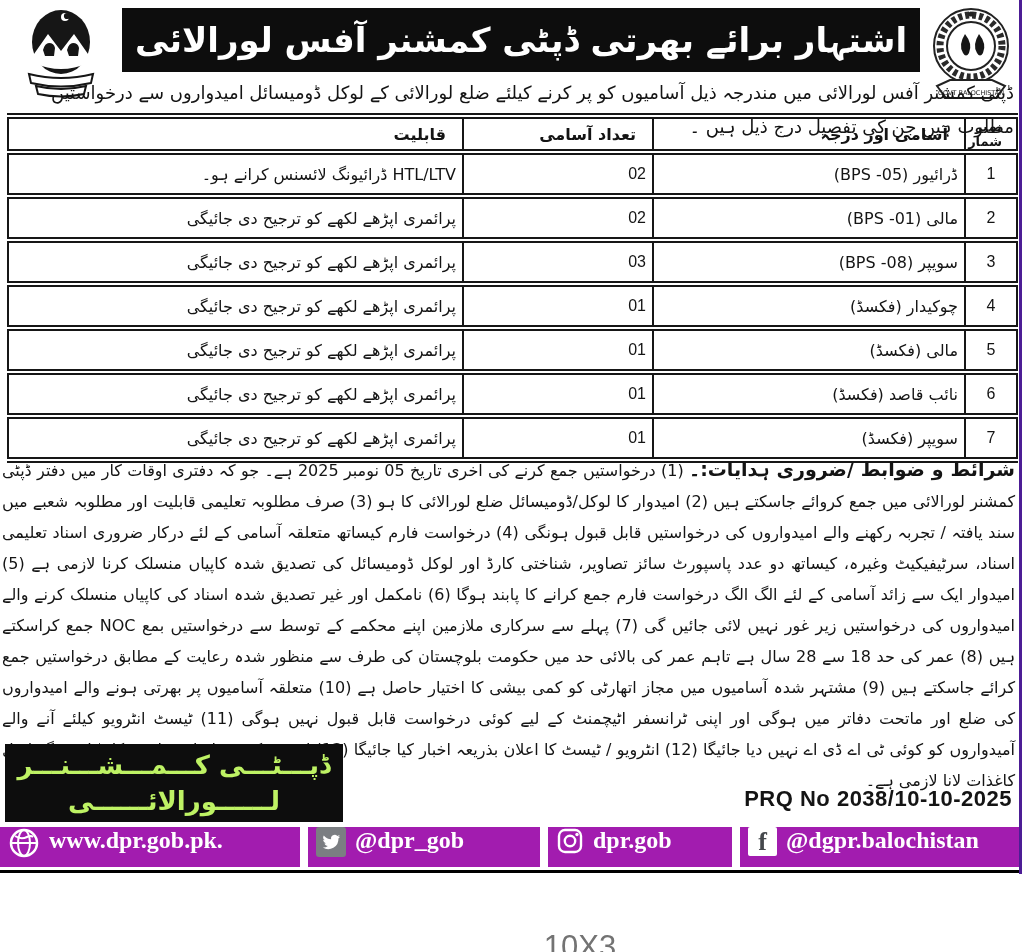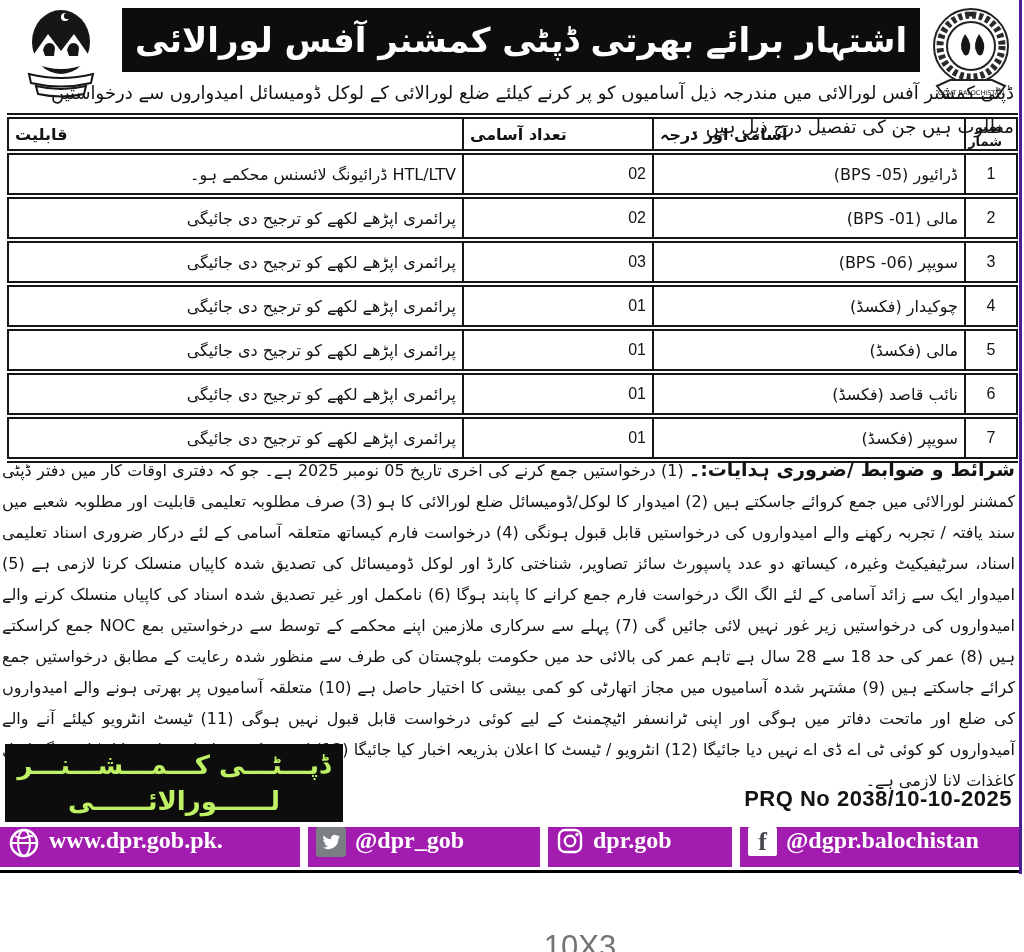--- a/index.html
+++ b/index.html
@@ -14,21 +14,21 @@
   .title-banner .t{color:#fff;font-size:34px;font-weight:bold;direction:rtl;white-space:nowrap;}
   .logo-right{position:absolute;left:928px;top:2px;width:86px;height:112px;text-align:center;}
   .intro{position:absolute;left:4px;top:76px;width:1010px;direction:rtl;text-align:right;
          font-size:18px;line-height:34px;}
 
   
   table.jobs{position:absolute;left:7px;top:113px;width:1009px;border-collapse:collapse;direction:rtl;
              table-layout:fixed;}
   table.jobs th,table.jobs td{border-left:2px solid #161616;border-right:2px solid #161616;
              border-top:6px double #161616;border-bottom:6px double #161616;padding:1px 6px;}
-  table.jobs tr.hdr th{height:26px;font-size:16px;font-weight:bold;text-align:left;padding-right:16px;}
+  table.jobs tr.hdr th{height:26px;font-size:16px;font-weight:bold;text-align:right;padding-right:16px;}
   table.jobs tr.hdr th.c-no{padding:0 14px;font-size:13px;}
   table.jobs td{height:36px;font-size:16px;}
   td.no{ text-align:center;font-family:"Liberation Sans",sans-serif;font-size:19px;}
   td.post{text-align:right;padding-right:14px;}
   td.cnt{ text-align:right;padding-right:22px;font-family:"Liberation Sans",sans-serif;font-size:19px;}
   td.qual{text-align:right;padding-right:8px;font-size:15.5px;}
   col.w-no{width:52px;}col.w-post{width:312px;}col.w-cnt{width:190px;}col.w-qual{width:455px;}
 
   
   .conditions{position:absolute;left:2px;top:454px;width:1013px;direction:rtl;text-align:justify;
@@ -111,31 +111,31 @@
           <tr class="hdr">
         <th class="c-no">نمبر شمار</th>
         <th>آسامی اور درجہ</th>
         <th>تعداد آسامی</th>
         <th>قابلیت</th>
       </tr>
       <tr>
         <td class="no">1</td>
         <td class="post">ڈرائیور (BPS -05)</td>
         <td class="cnt">02</td>
-        <td class="qual">HTL/LTV ڈرائیونگ لائسنس محکمے ہو۔</td>
+        <td class="qual">HTL/LTV ڈرائیونگ لائسنس کرانے ہو۔</td>
       </tr>
       <tr>
         <td class="no">2</td>
         <td class="post">مالی (BPS -01)</td>
         <td class="cnt">02</td>
         <td class="qual">پرائمری اپڑھے لکھے کو ترجیح دی جائیگی</td>
       </tr>
       <tr>
         <td class="no">3</td>
-        <td class="post">سویپر (BPS -06)</td>
+        <td class="post">سویپر (BPS -08)</td>
         <td class="cnt">03</td>
         <td class="qual">پرائمری اپڑھے لکھے کو ترجیح دی جائیگی</td>
       </tr>
       <tr>
         <td class="no">4</td>
         <td class="post">چوکیدار (فکسڈ)</td>
         <td class="cnt">01</td>
         <td class="qual">پرائمری اپڑھے لکھے کو ترجیح دی جائیگی</td>
       </tr>
       <tr>

